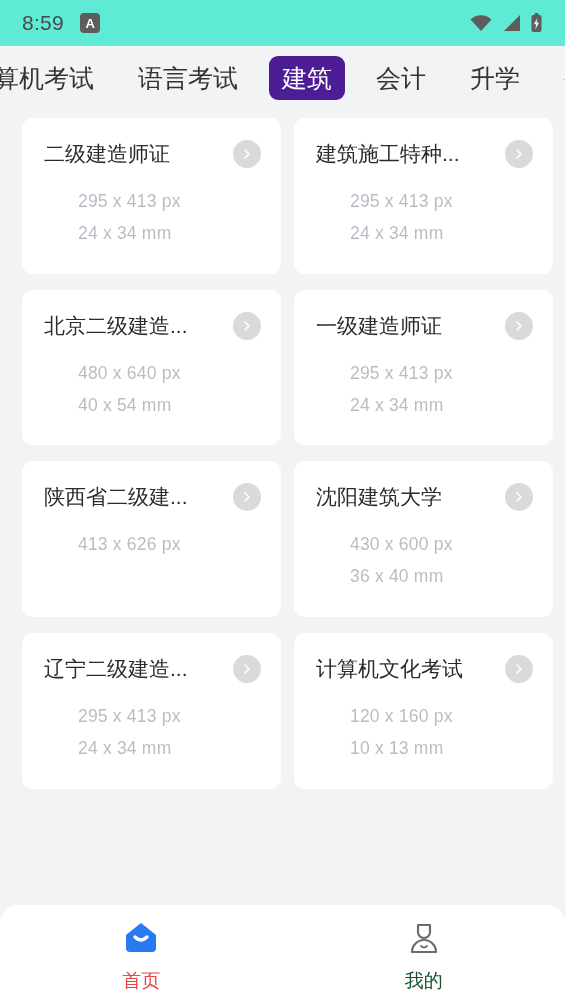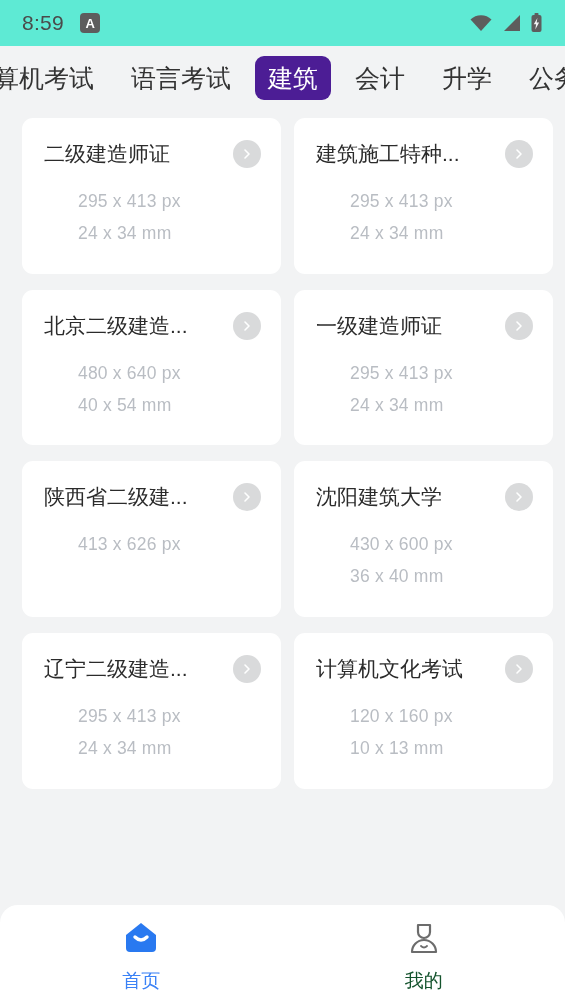--- a/index.html
+++ b/index.html
@@ -22,21 +22,21 @@
     width:20px; height:20px; border-radius:4px; background:#5d5d5d;
     color:#fff; font-size:13px; font-weight:bold;
     display:flex; align-items:center; justify-content:center;
   }
   .status-right { margin-left:auto; display:flex; align-items:center; gap:9px; }
   .status-right svg { display:block; }
 
   
   .tabstrip {
     height:64px; display:flex; align-items:center;
-    gap:11px; padding-left:0; overflow:hidden;
+    gap:18px; padding-left:0; overflow:hidden;
     background:#f2f3f4; white-space:nowrap;
   }
   .tab {
     font-size:25px; color:#333; padding:7px 13px;
     border-radius:9px; flex:none; line-height:1.2;
   }
   .tab.clipped-left { margin-left:-19px; }
   .tab.active { background:#4c1d95; color:#fff; }
 
   
@@ -69,21 +69,21 @@
   .bottomnav {
     position:absolute; left:0; right:0; bottom:0; height:99px;
     background:#fff; border-radius:18px 18px 0 0;
     display:flex; align-items:flex-start; padding-top:16px;
   }
   .navitem {
     flex:1; display:flex; flex-direction:column;
     align-items:center; gap:7px;
   }
   .navlabel { font-size:19px; color:#14532d; }
-  .navitem.active .navlabel { color:#3b82f6; }
+  .navitem.active .navlabel { color:#ef4444; }
 </style>
 </head>
 <body>
 
 <div class="phone">
 
   <div class="statusbar">
     <div class="status-left">
       <span class="status-time">8:59</span>
       <span class="notif-badge">A</span>

